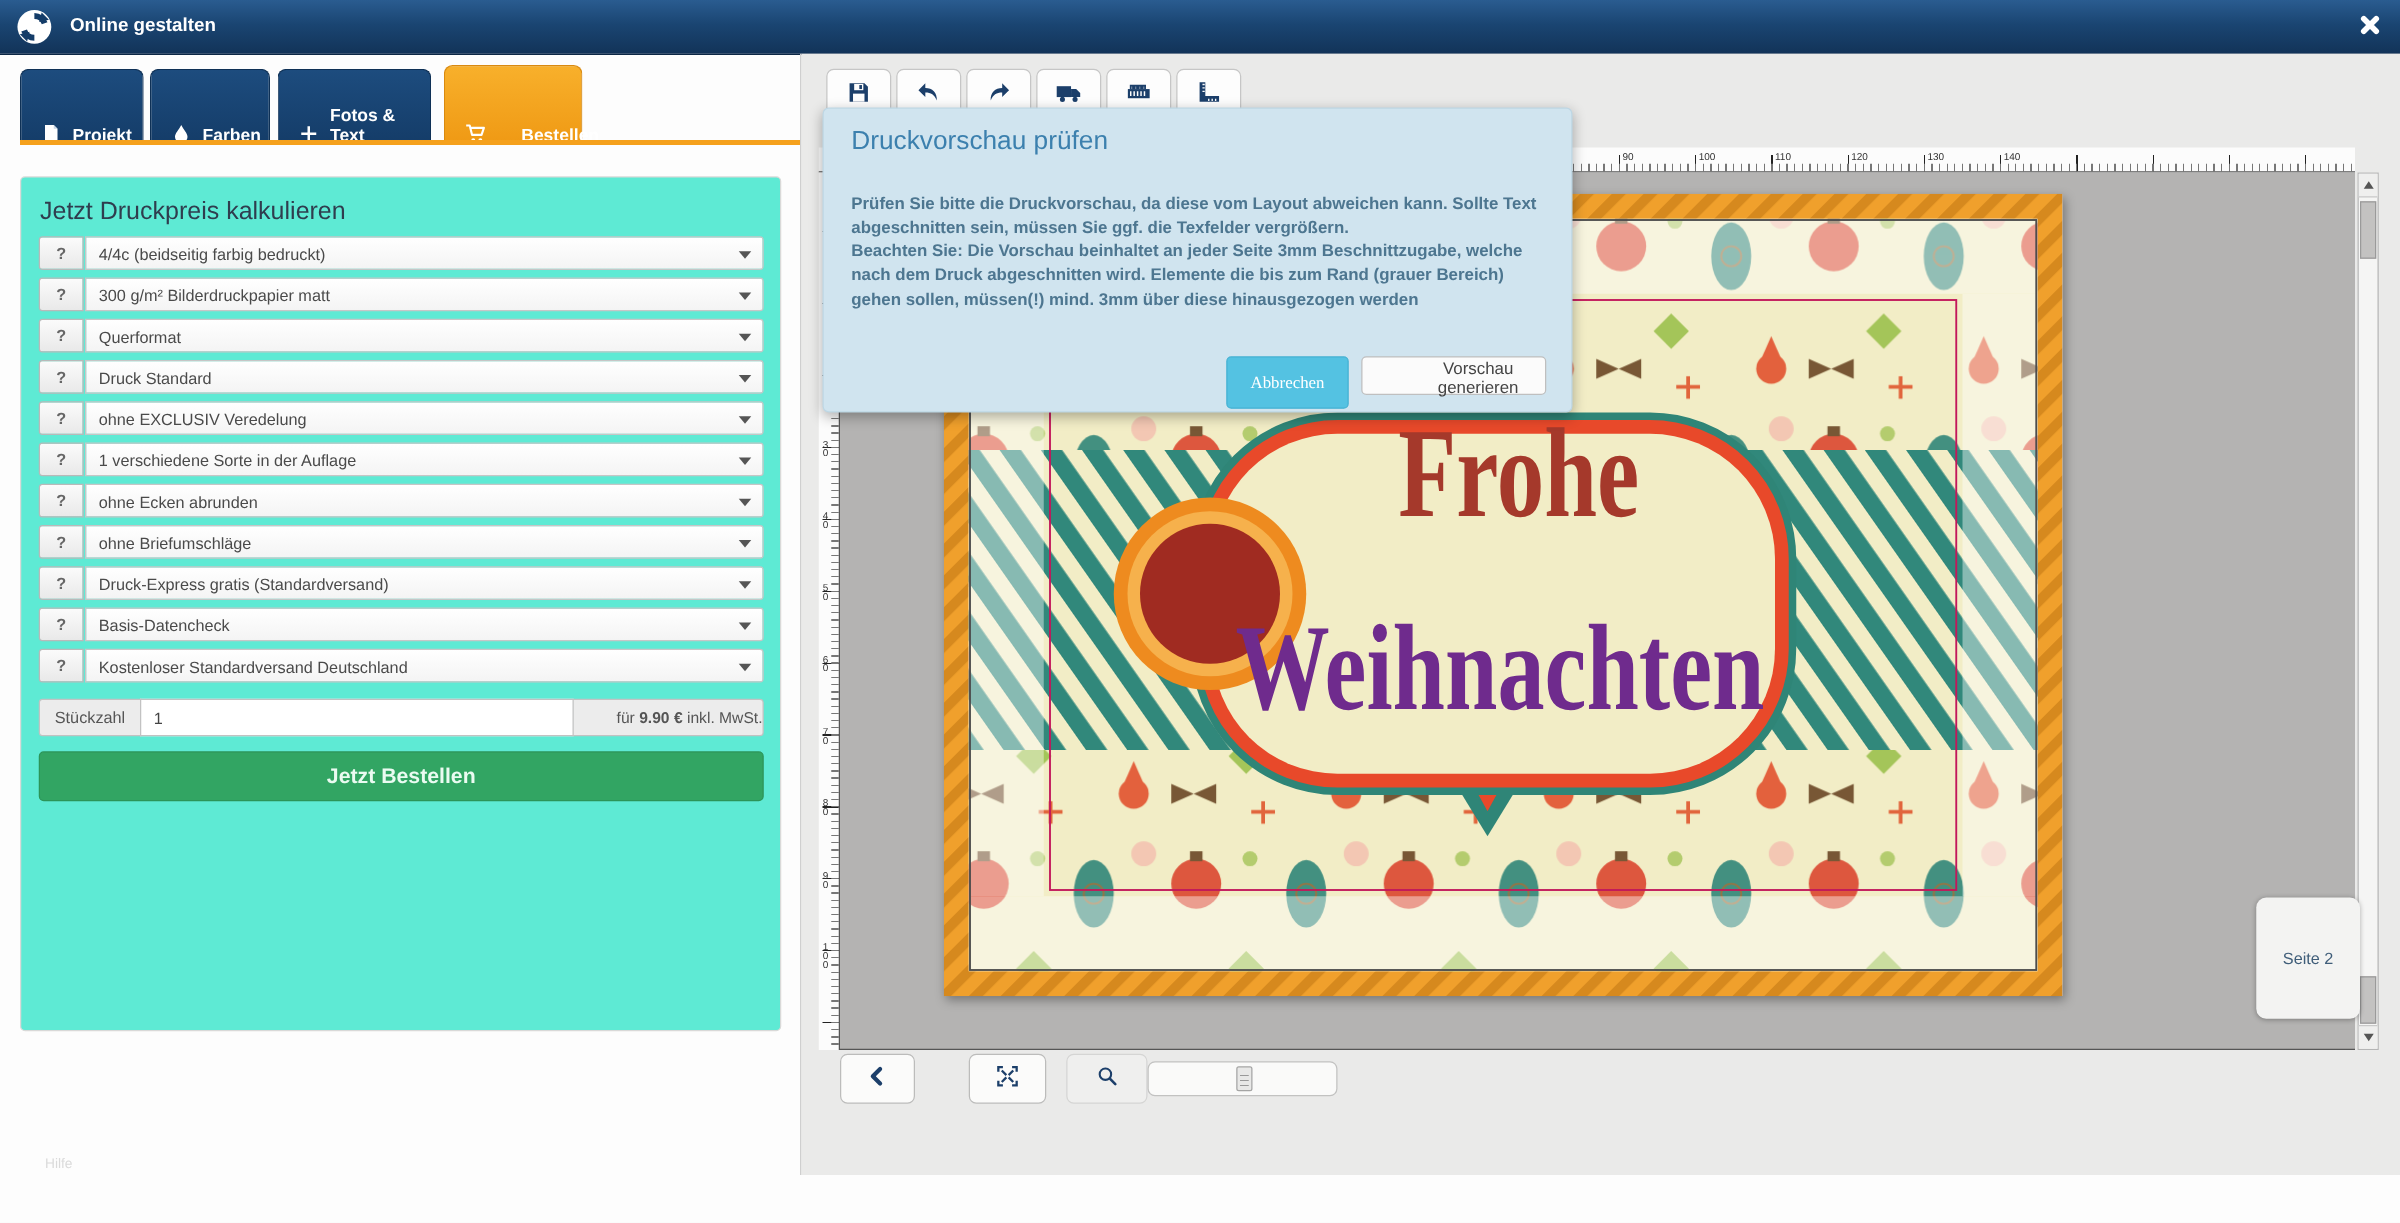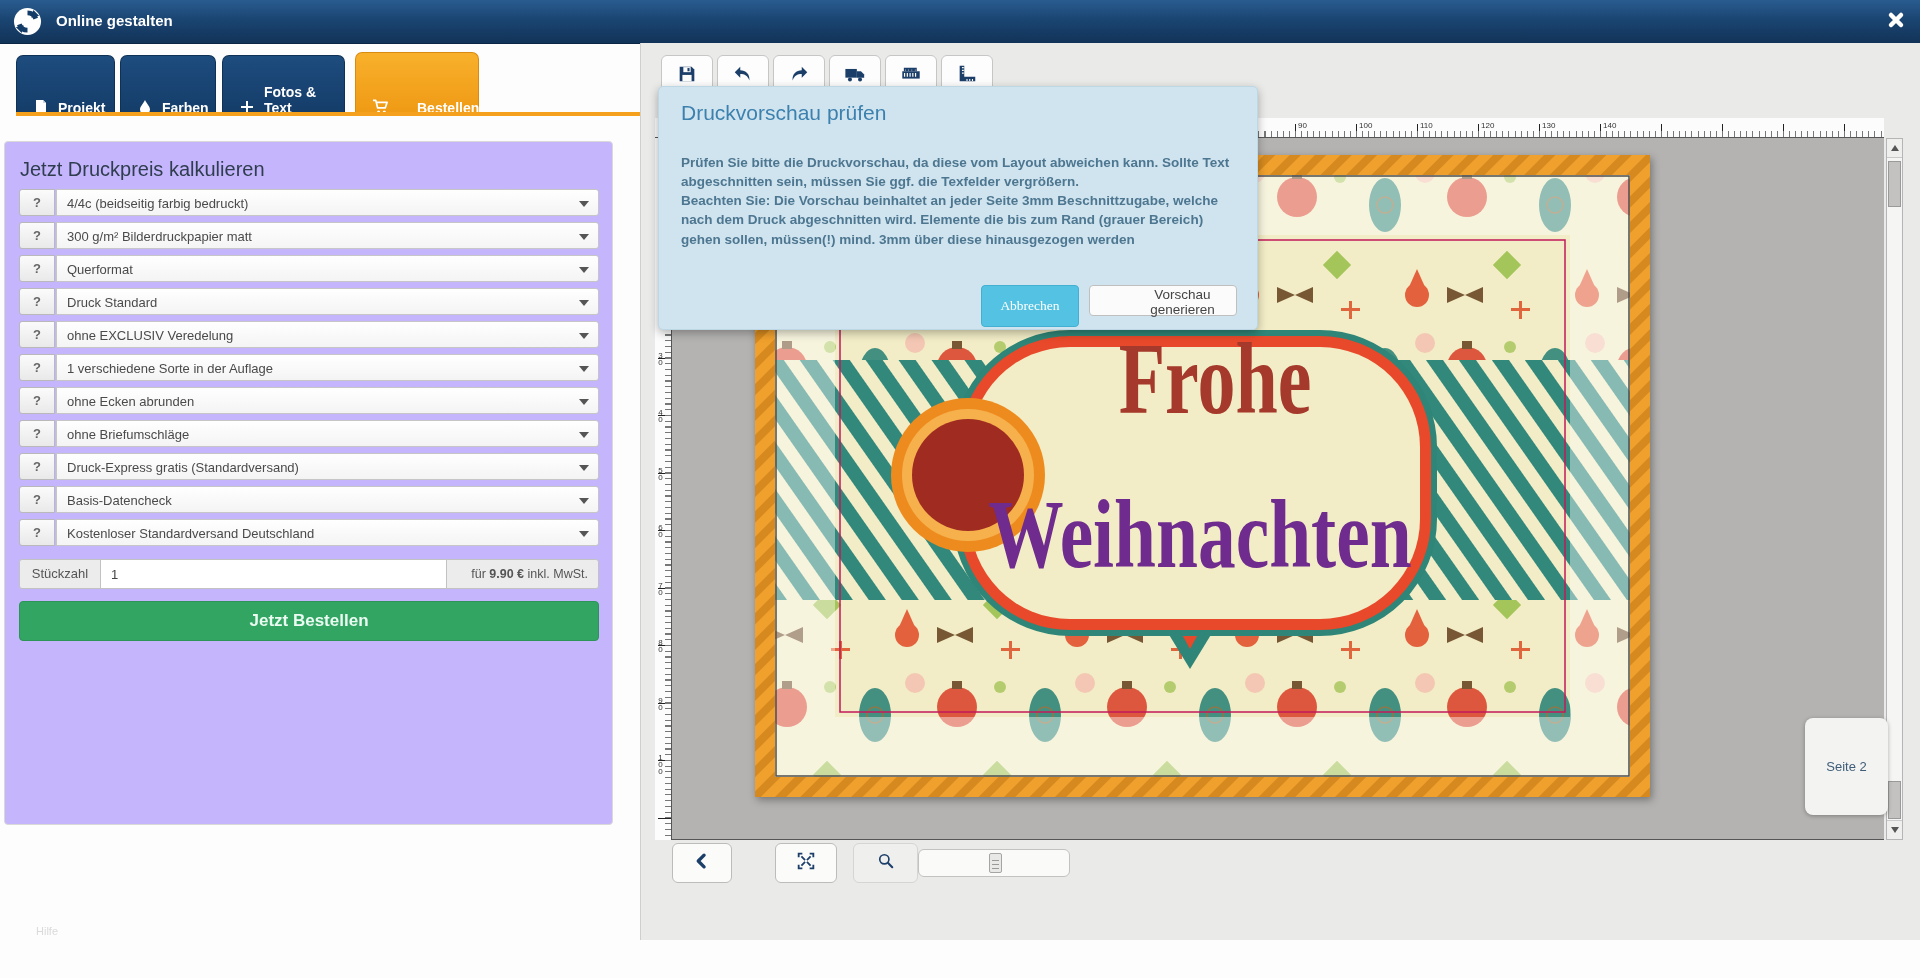--- a/index.html
+++ b/index.html
@@ -17,41 +17,41 @@
   
   .tab{position:absolute;top:55px;height:61px;border-radius:7px 7px 0 0;
        background:linear-gradient(180deg,#1d4c7e 0%,#143c68 100%);
        color:#fff;font-size:14px;font-weight:bold;display:flex;align-items:flex-end;gap:9px;
        padding:0 16px;box-sizing:border-box;cursor:pointer;border:1px solid #0f3156;border-bottom:none;}
   .tab.active{background:linear-gradient(180deg,#f8b02b 0%,#ef9914 100%);border-color:#d98a10;top:52px;height:64px;}
   .tab .ticon{display:inline-flex;width:17px;height:17px;}
   .tab-underline{position:absolute;left:16px;top:112px;width:624px;height:4px;background:#f5a11d;}
 
   
-  .panel{position:absolute;left:4px;top:141px;width:609px;height:684px;background:#c4b5fd;
+  .panel{position:absolute;left:16px;top:141px;width:609px;height:684px;background:#5eead4;
          border:1px solid #d9d9d8;border-radius:4px;box-sizing:border-box;}
   .ptitle{position:absolute;left:15px;top:16px;font-size:20px;color:#2f3d4e;}
   .prow{position:absolute;left:14px;width:580px;height:27px;}
   .qbtn{position:absolute;left:0;top:0;width:36px;height:27px;border:1px solid #b9b9b9;border-radius:3px 0 0 3px;
         background:linear-gradient(180deg,#fbfbfb,#e9e9e9);color:#666;font-size:13px;font-weight:bold;
         box-sizing:border-box;cursor:pointer;font-family:"Liberation Sans",sans-serif;}
   .select{position:absolute;left:37px;top:0;width:543px;height:27px;border:1px solid #c6c6c6;border-radius:0 3px 3px 0;
           background:linear-gradient(180deg,#ffffff,#f4f4f4);box-sizing:border-box;cursor:pointer;}
   .selval{position:absolute;left:10px;top:6px;font-size:13px;color:#4a4a4a;white-space:nowrap;}
   .caret{position:absolute;right:9px;top:11px;width:0;height:0;border-left:5px solid transparent;
          border-right:5px solid transparent;border-top:6px solid #555;}
   .qtyrow{position:absolute;left:14px;top:417px;width:580px;height:30px;}
   .qtylabel{position:absolute;left:0;top:0;width:82px;height:30px;border:1px solid #c2c2c2;border-radius:3px 0 0 3px;
             background:#ececec;box-sizing:border-box;font-size:13px;color:#555;line-height:28px;text-align:center;}
   .qtyinput{position:absolute;left:81px;top:0;width:347px;height:30px;border:1px solid #c2c2c2;border-right:none;
             box-sizing:border-box;background:#fff;font-size:13px;color:#444;padding:0 10px;
             font-family:"Liberation Sans",sans-serif;}
   .pricebox{position:absolute;left:427px;top:0;width:153px;height:30px;border:1px solid #c2c2c2;border-radius:0 3px 3px 0;
             background:#ececec;box-sizing:border-box;font-size:12.5px;color:#555;line-height:28px;text-align:right;
-            padding-right:10px;}
+            }
   .orderbtn{position:absolute;left:14px;top:459px;width:580px;height:40px;background:#32a563;border:1px solid #2c9458;
             border-radius:4px;color:#eafbf1;font-size:17px;font-weight:bold;cursor:pointer;
             font-family:"Liberation Sans",sans-serif;}
 
   
   .rightbg{position:absolute;left:641px;top:43px;width:1279px;height:897px;background:#eaeae9;}
   .divider{position:absolute;left:640px;top:43px;width:1px;height:897px;background:#cfcfcf;}
 
   .toolbtn{position:absolute;top:55px;width:52px;height:42px;background:#fdfdfd;border:1px solid #c6c6c6;
            border-radius:6px;box-sizing:border-box;cursor:pointer;display:flex;align-items:center;justify-content:center;}
@@ -159,21 +159,21 @@
     <span>Farben</span>
   </div>
   <div class="tab" style="left:222px;width:123px;">
     <span class="ticon">
       <svg viewBox="0 0 16 16" width="16" height="16">
           <path d="M7 2h2v5h5v2H9v5H7V9H2V7h5z" fill="#fff"></path>
         </svg>
     </span>
     <span>Fotos &amp; Text</span>
   </div>
-  <div class="tab active" style="left:355px;width:124px;gap:28px;">
+  <div class="tab active" style="left:355px;width:111px;gap:28px;">
     <span class="ticon">
       <svg viewBox="0 0 18 16" width="17" height="16">
         <path d="M1 1h3l2 8h8l2-6H5" fill="none" stroke="#fff" stroke-width="1.8" stroke-linejoin="round"></path>
         <circle cx="7" cy="13.5" r="1.7" fill="#fff"></circle>
           <circle cx="13" cy="13.5" r="1.7" fill="#fff"></circle>
       </svg>
     </span>
     <span>Bestellen</span>
   </div>
   <div class="tab-underline"></div>

